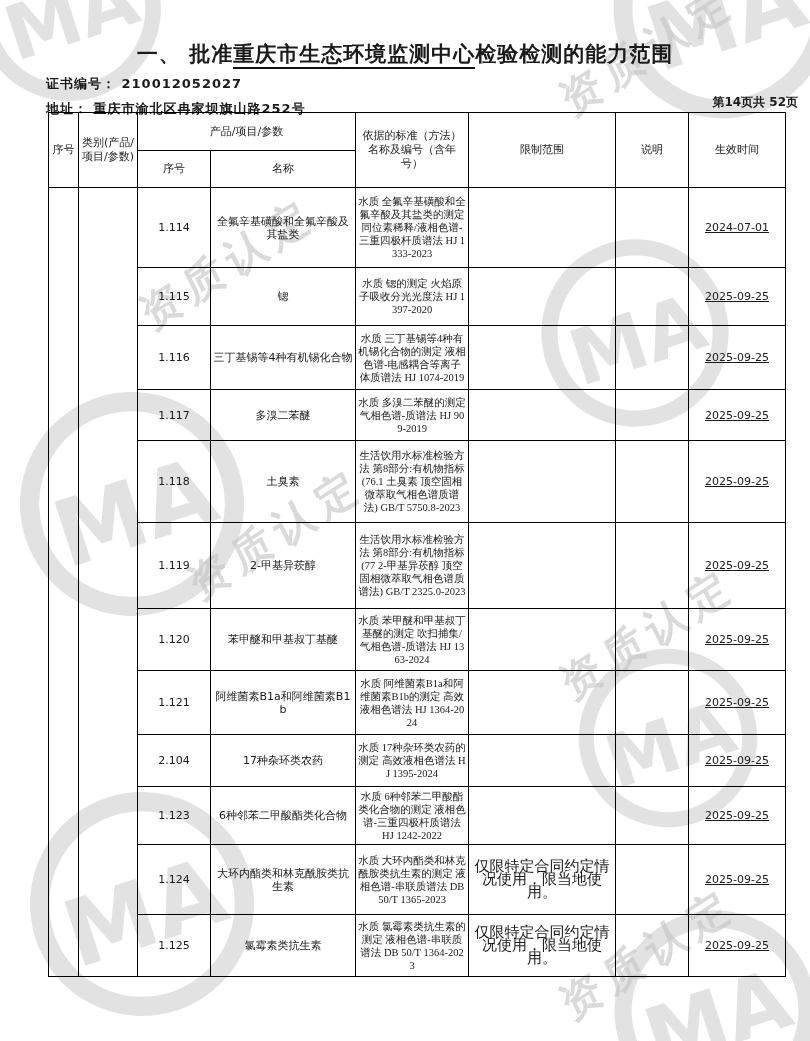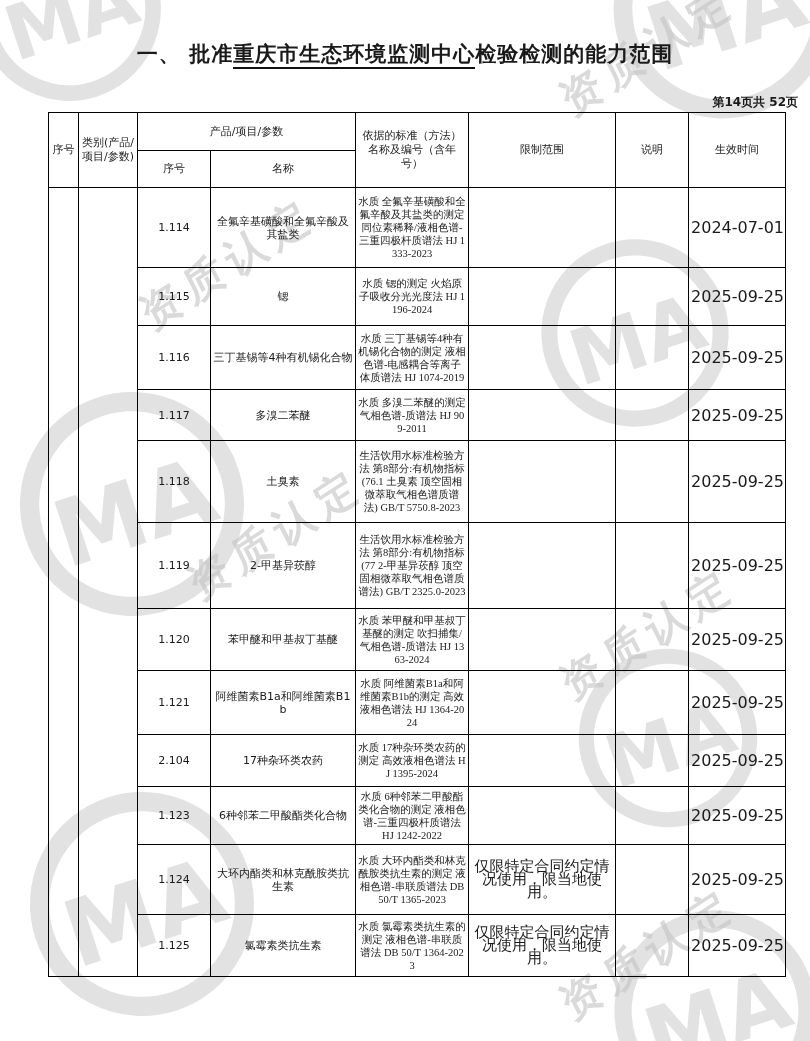--- a/index.html
+++ b/index.html
@@ -49,21 +49,21 @@
     font-size:11px;
   }
   table.cap th, table.cap td{
     border:1px solid #000;text-align:center;vertical-align:middle;
     padding:1px 2px;font-weight:normal;word-break:break-all;
     line-height:13px;background:transparent;
   }
   table.cap thead th{line-height:14px;margin-top:40px;}
   td.std{font-size:10.5px;line-height:12px;padding:0 1px;font-family:Liberation Serif, serif;}
   td.limit{font-size:15px;line-height:13px;}
-  td.eff{font-size:16px;white-space:nowrap;}
+  td.eff{font-size:11px;white-space:nowrap;text-decoration:underline;}
 </style>
 </head>
 <body>
 
 <div class="wm-layer">
   <span class="wm-text wm-t1">资质认定</span>
   <span class="wm-text wm-t2">资质认定</span>
   <span class="wm-text wm-t3">资质认定</span>
   <span class="wm-text wm-t4">资质认定</span>
   <span class="wm-text wm-t5">资质认定</span>
@@ -122,20 +122,28 @@
           <circle cx="100" cy="100" r="80" fill="none" stroke="#c6c6c6" stroke-width="15"></circle>
           <text x="100" y="132" text-anchor="middle" font-size="72" font-weight="bold" fill="#c6c6c6">MA</text>
         </g>
       </svg>
     </span>
 </div>
 
 <div class="page">
   <div class="doc-title"><span>一、 批准</span><span class="u">重庆市生态环境监测中心</span><span>检验检测的能力范围</span></div>
 
+  <div class="meta-line">
+    <span>证书编号：</span>
+    <span class="val">210012052027</span>
+  </div>
+  <div class="meta-line">
+    <span>地址：</span>
+    <span class="val">重庆市渝北区冉家坝旗山路252号</span>
+  </div>
 
   <div class="page-info">第14页共 52页</div>
 
   <table class="cap">
     <colgroup>
       <col style="width:30px">
         <col style="width:59px">
         <col style="width:73px">
         <col style="width:145px">
       <col style="width:113px">
@@ -165,37 +173,37 @@
           <td>1.114</td>
           <td>全氟辛基磺酸和全氟辛酸及其盐类</td>
           <td class="std">水质 全氟辛基磺酸和全氟辛酸及其盐类的测定 同位素稀释/液相色谱-三重四极杆质谱法 HJ 1333-2023</td>
           <td class="limit"></td>
           <td></td>
           <td class="eff">2024-07-01</td>
         </tr>
         <tr style="height: 58px;">
           <td>1.115</td>
           <td>锶</td>
-          <td class="std">水质 锶的测定 火焰原子吸收分光光度法 HJ 1196-2024</td>
+          <td class="std">水质 锶的测定 火焰原子吸收分光光度法 HJ 1397-2020</td>
           <td class="limit"></td>
           <td></td>
           <td class="eff">2025-09-25</td>
         </tr>
         <tr style="height: 64px;">
           <td>1.116</td>
           <td>三丁基锡等4种有机锡化合物</td>
           <td class="std">水质 三丁基锡等4种有机锡化合物的测定 液相色谱-电感耦合等离子体质谱法 HJ 1074-2019</td>
           <td class="limit"></td>
           <td></td>
           <td class="eff">2025-09-25</td>
         </tr>
         <tr style="height: 51px;">
           <td>1.117</td>
           <td>多溴二苯醚</td>
-          <td class="std">水质 多溴二苯醚的测定 气相色谱-质谱法 HJ 909-2011</td>
+          <td class="std">水质 多溴二苯醚的测定 气相色谱-质谱法 HJ 909-2019</td>
           <td class="limit"></td>
           <td></td>
           <td class="eff">2025-09-25</td>
         </tr>
         <tr style="height: 82px;">
           <td>1.118</td>
           <td>土臭素</td>
           <td class="std">生活饮用水标准检验方法 第8部分:有机物指标(76.1 土臭素 顶空固相微萃取气相色谱质谱法)  GB/T 5750.8-2023</td>
           <td class="limit"></td>
           <td></td>

